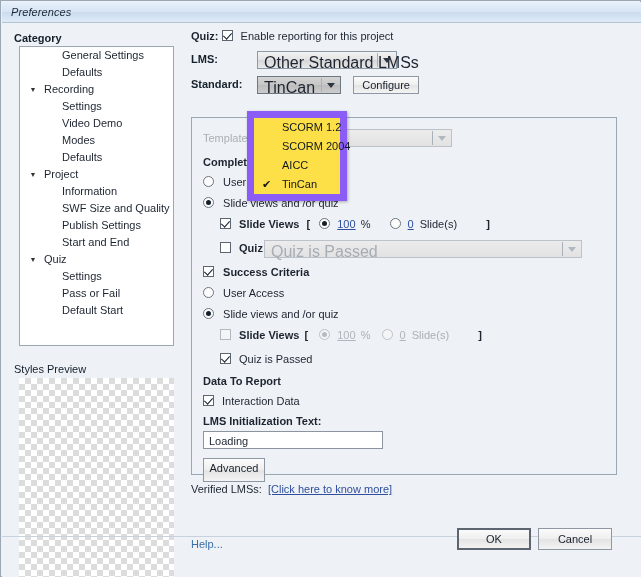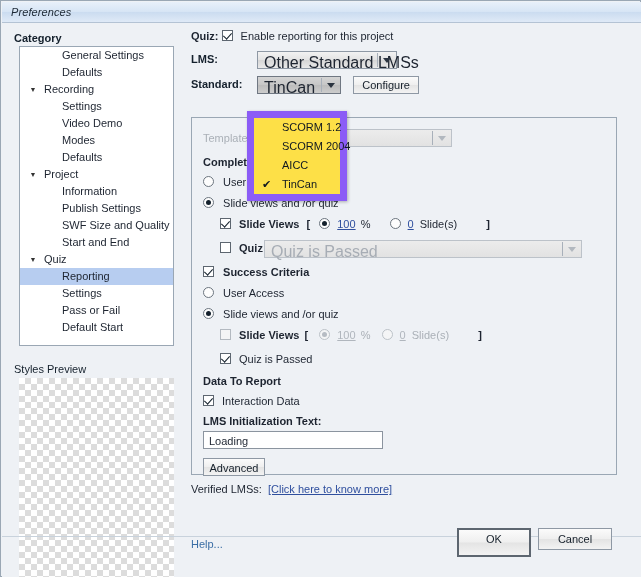--- a/index.html
+++ b/index.html
@@ -172,21 +172,21 @@
     font-size:11px;color:#1d2430;
   }
   .txtfield span{position:absolute;left:5px;top:3px;}
 
   .verified{position:absolute;left:189px;top:460px;font-size:11px;color:#1d2430;}
 
   .footer-sep{
     position:absolute;left:0;top:513px;width:639px;height:1px;background:#c8d2dc;
   }
   .helplink{position:absolute;left:189px;top:515px;font-size:11px;color:#3a6ea5;}
-  .btn-ok{position:absolute;left:455px;top:505px;width:74px;height:29px;line-height:19px;}
+  .btn-ok{position:absolute;left:455px;top:505px;width:74px;height:22px;line-height:19px;}
   .btn-cancel{position:absolute;left:536px;top:505px;width:74px;height:22px;line-height:20px;}
 </style>
 </head>
 <body>
 
 <div class="win">
 
   <div class="titlebar">
     <span class="ttl">Preferences</span>
   </div>
@@ -218,34 +218,31 @@
           <span class="lbl">Defaults</span>
         </div>
         <div class="tree-row d1">
           <span class="arrow">▼</span>
           <span class="lbl">Project</span>
         </div>
         <div class="tree-row d2">
           <span class="lbl">Information</span>
         </div>
         <div class="tree-row d2">
+          <span class="lbl">SWF Size and Quality</span>
+        </div>
+        <div class="tree-row d2">
           <span class="lbl">Publish Settings</span>
-        </div>
-        <div class="tree-row d2">
-          <span class="lbl">SWF Size and Quality</span>
         </div>
         <div class="tree-row d2">
           <span class="lbl">Start and End</span>
         </div>
         <div class="tree-row d1">
           <span class="arrow">▼</span>
           <span class="lbl">Quiz</span>
-        </div>
-        <div class="tree-row d2 sel">
-          <span class="lbl">Reporting</span>
         </div>
         <div class="tree-row d2">
           <span class="lbl">Settings</span>
         </div>
         <div class="tree-row d2">
           <span class="lbl">Pass or Fail</span>
         </div>
         <div class="tree-row d2">
           <span class="lbl">Default Start</span>
         </div>
@@ -367,21 +364,21 @@
       <span style="position:absolute;left:11px;top:277px;white-space:nowrap">
         <span class="cb checked"></span>
         <span style="margin-left:5px">Interaction Data</span>
       </span>
 
       <span class="pl pb" style="left:11px;top:297px">LMS Initialization Text:</span>
       <span class="txtfield" style="left:11px;top:313px;width:180px;height:18px">
         <span>Loading</span>
       </span>
 
-      <span class="btn" style="position:absolute;left:11px;top:340px;width:62px;height:18px;line-height:18px">Advanced</span>
+      <span class="btn" style="position:absolute;left:11px;top:340px;width:62px;height:24px;line-height:18px">Advanced</span>
     </div>
 
     <div class="verified">
       <span>Verified LMSs:</span>
       <span class="lnk" style="margin-left:3px">[Click here to know more]</span>
     </div>
 
     <div class="footer-sep"></div>
     <span class="helplink">Help...</span>
     <span class="btn default btn-ok">OK</span>

